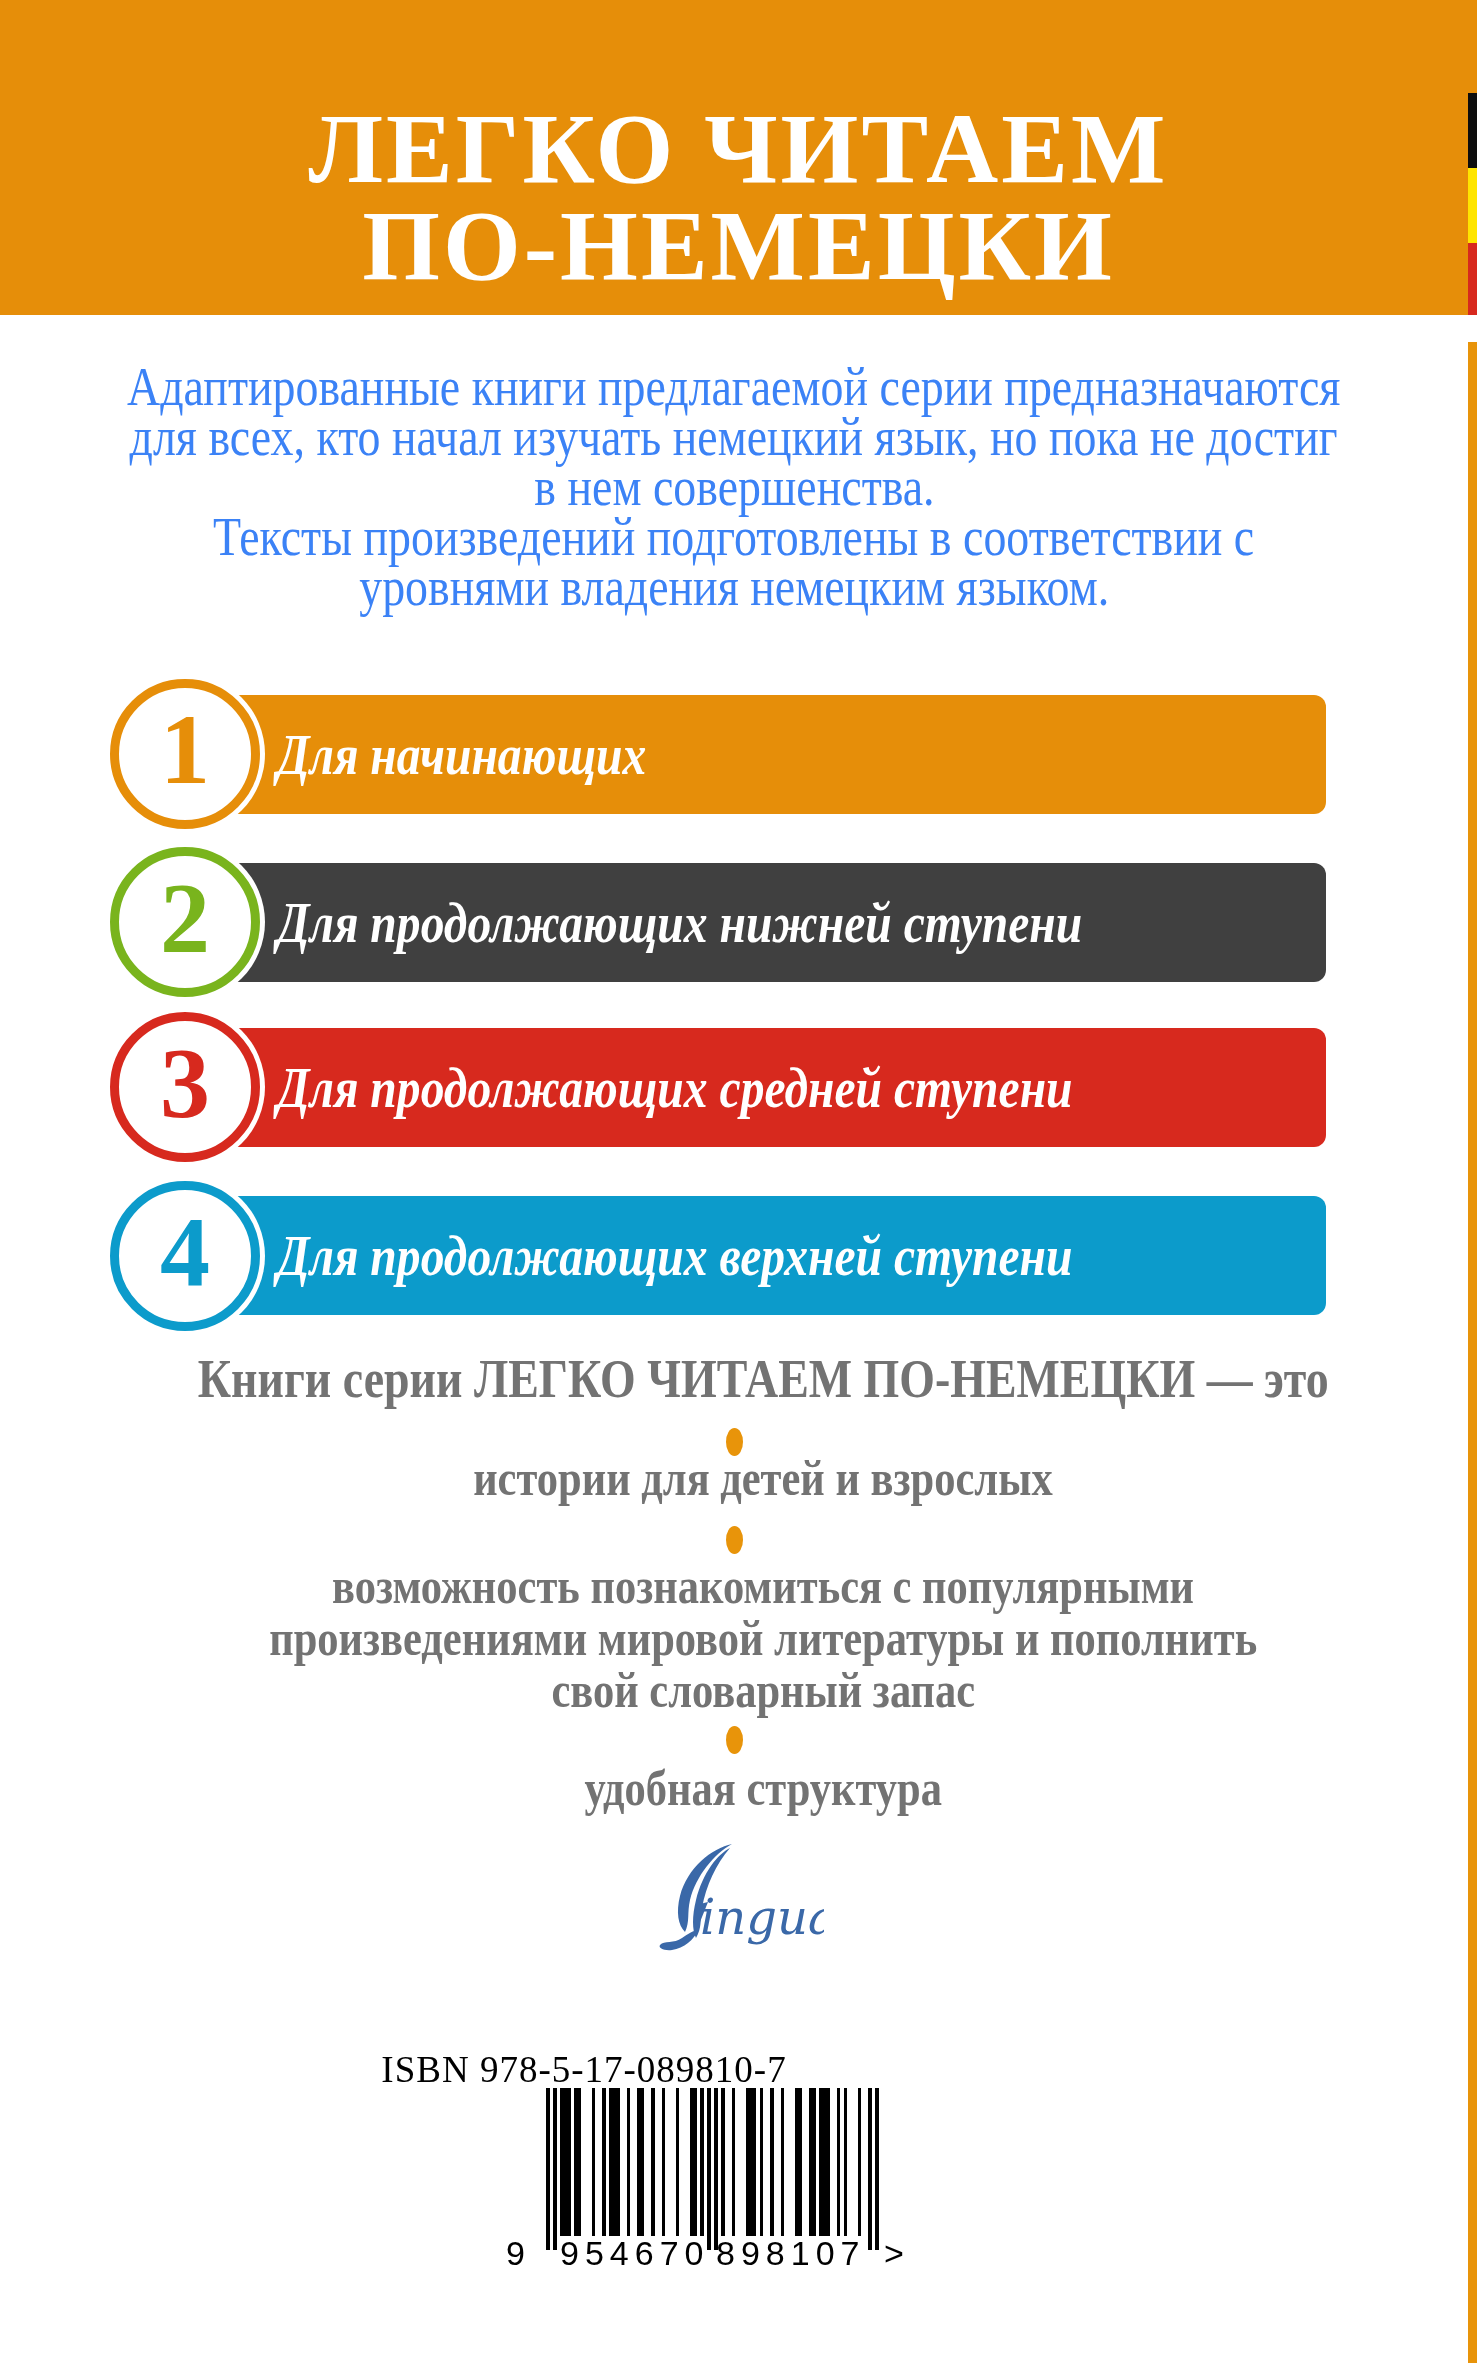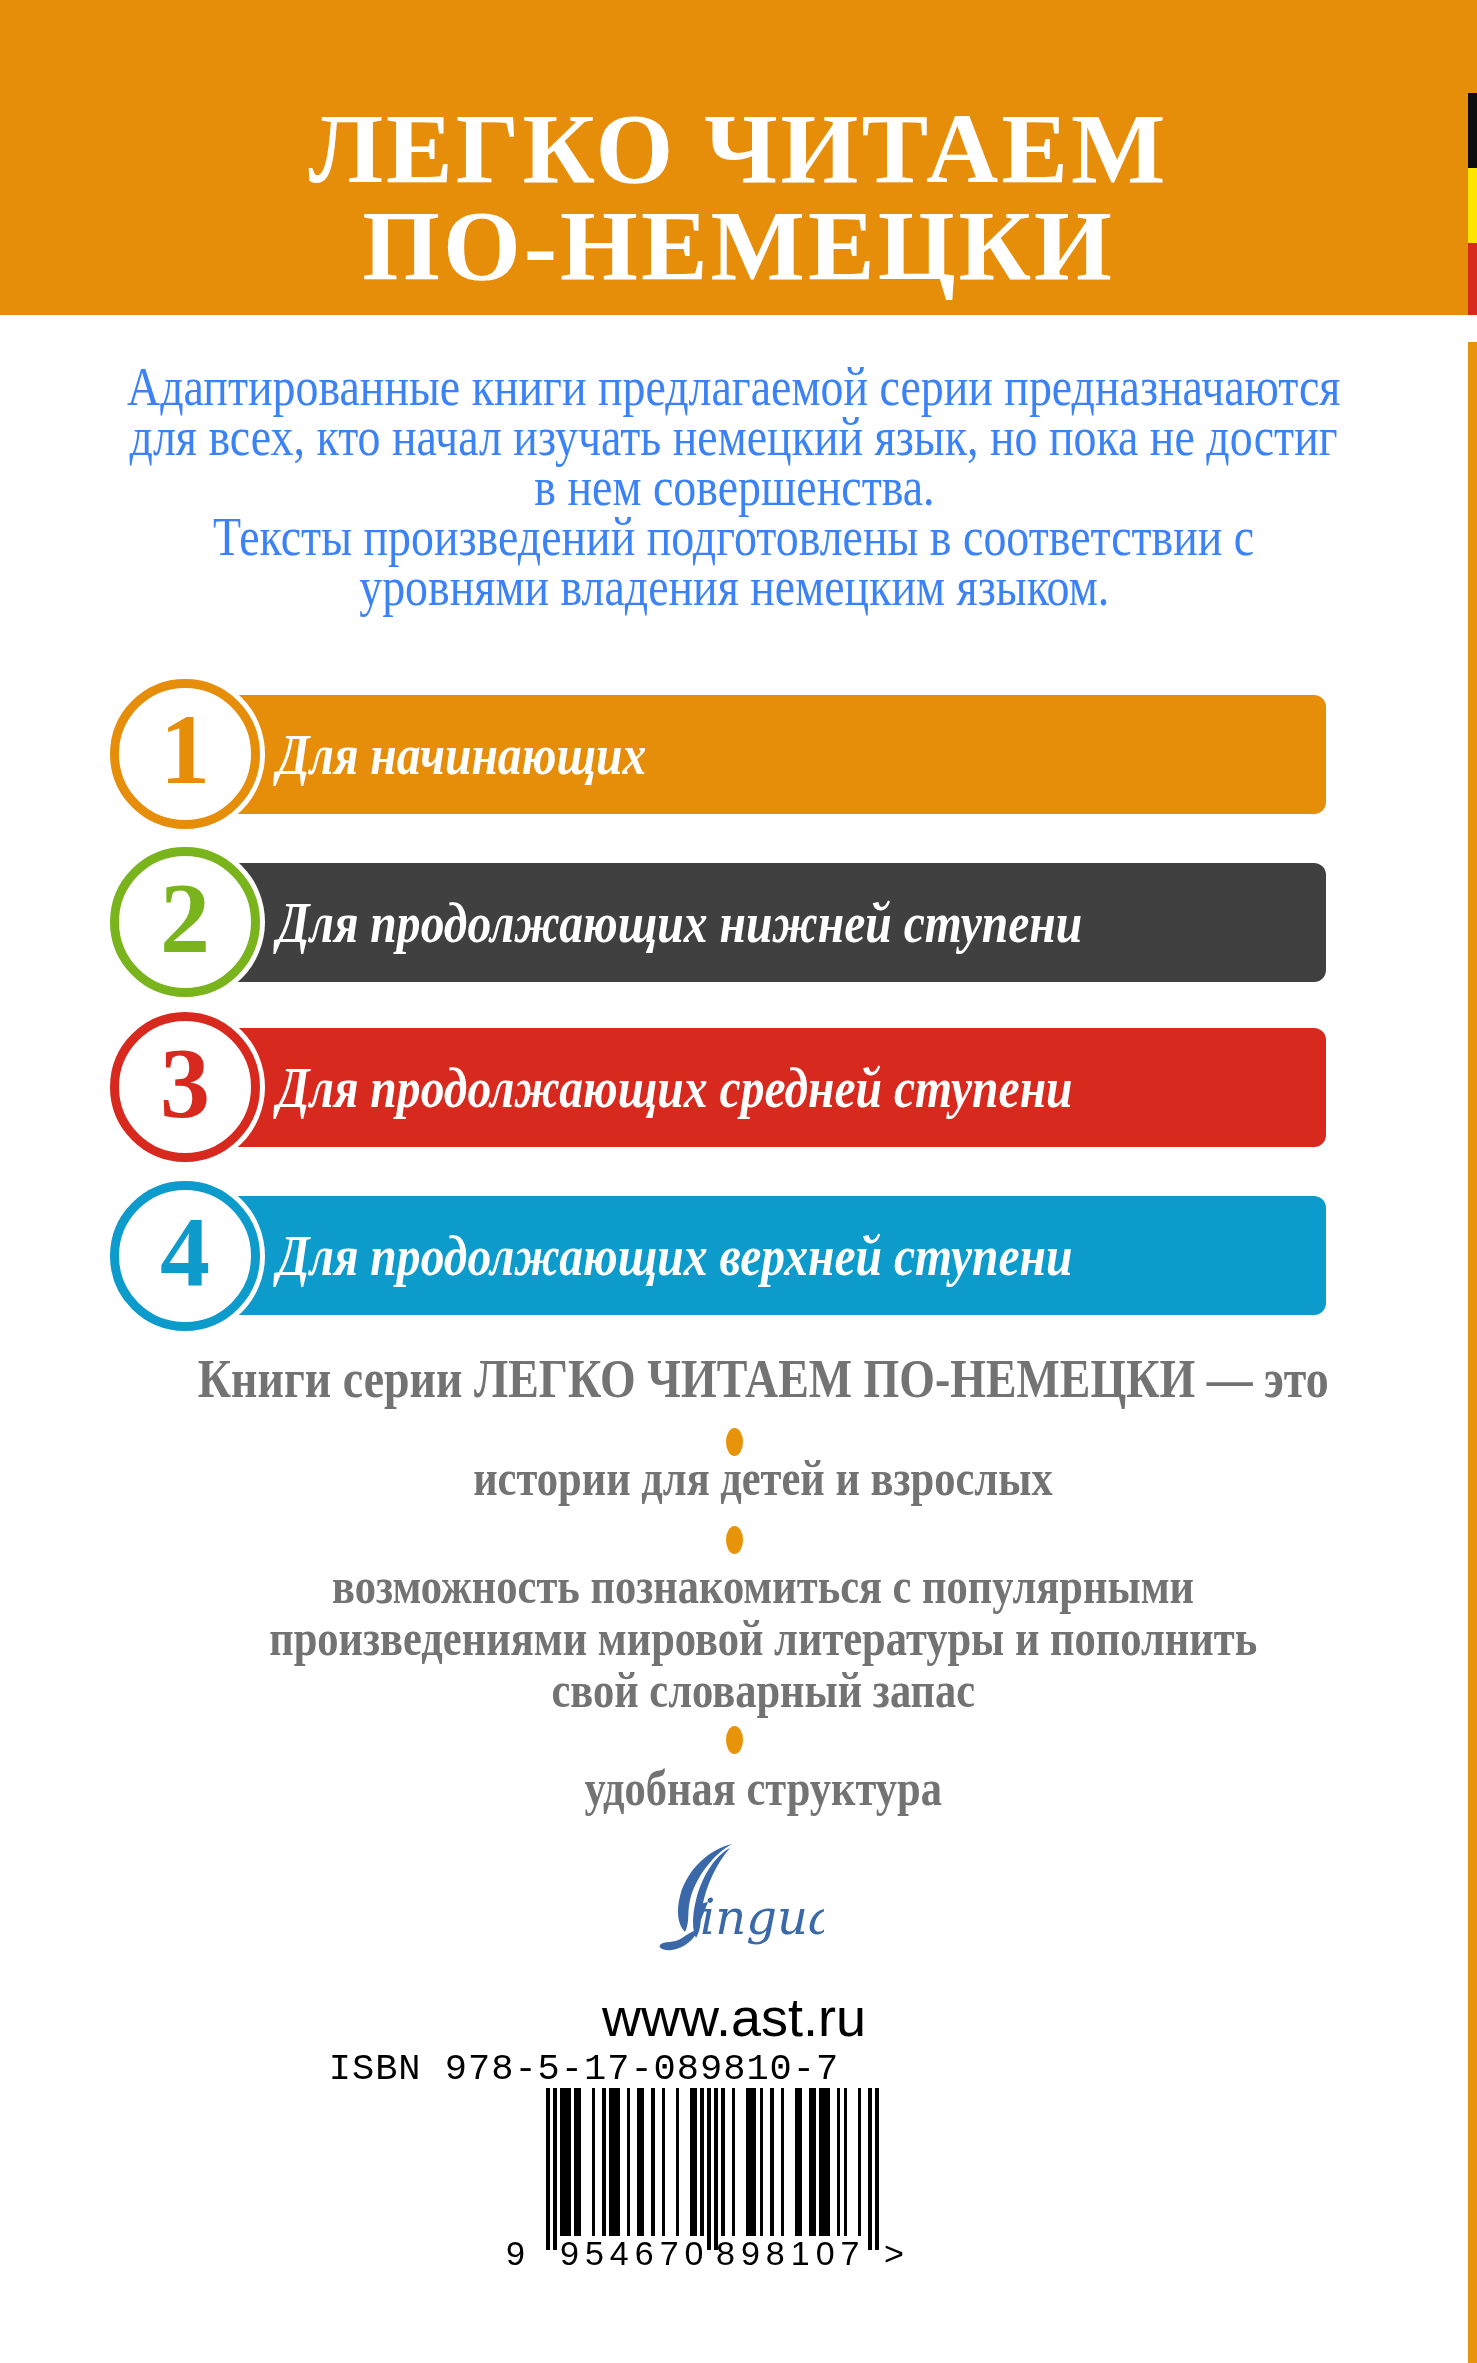--- a/index.html
+++ b/index.html
@@ -82,21 +82,21 @@
   #bullet2{top:1526px;}
   #bullet3{top:1726px;}
 
   
   #logo{left:50%;top:1842px;transform:translateX(-50%);}
 
   
   #website{left:0;top:1986px;width:1468px;text-align:center;
     font-family:"Liberation Sans",sans-serif;font-size:54px;color:#000;}
   #isbn{left:0;top:2048px;width:1168px;text-align:center;
-    font-family:Liberation Mono, monospace;font-size:37px;color:#000;letter-spacing:1px;}
+    font-family:Liberation Serif, serif;font-size:37px;color:#000;letter-spacing:1px;}
 
   #barcode{left:546px;top:2088px;width:333px;height:184px;}
   #barcode-bars{display:flex;align-items:flex-start;height:162px;}
   #barcode-bars span{flex:none;width:3.5px;height:148px;}
   #barcode-bars span.b{background:#000;}
   #barcode-bars span.g{height:162px;}
   .bc-digit{
     position:absolute;top:2234px;
     font-family:"Liberation Sans",sans-serif;font-size:34px;color:#000;
   }
@@ -185,21 +185,20 @@
       <g fill="#3A68A8">
         <path d="M78,2 C60,12 42,34 36,58 C33,71 36,80 31,90 C24,83 22,70 26,54 C33,26 58,6 78,2 Z"></path>
         <path d="M76,6 C62,22 52,44 48,66 C46,78 48,86 42,96 C38,88 38,74 42,58 C49,30 64,12 76,6 Z"></path>
         <path d="M44,88 C40,98 30,106 18,108 C10,109 4,106 6,103 C10,98 20,102 28,96 C34,92 40,88 44,88 Z"></path>
         <path d="M46,62 L54,60 L46,80 Z"></path>
       </g>
       <text x="46" y="92" font-family="DejaVu Serif, serif" font-style="italic" font-size="48" fill="#3A68A8">ingua</text>
     </svg>
   </div>
 
-  <div id="website" class="abs">www.ast.ru</div>
   <div id="isbn" class="abs">ISBN 978-5-17-089810-7</div>
 
   <div id="barcode" class="abs">
     <div id="barcode-bars">
         <span class="b g"></span>
         <span class="g"></span>
         <span class="b g"></span>
         <span></span>
         <span class="b"></span>
         <span class="b"></span>

